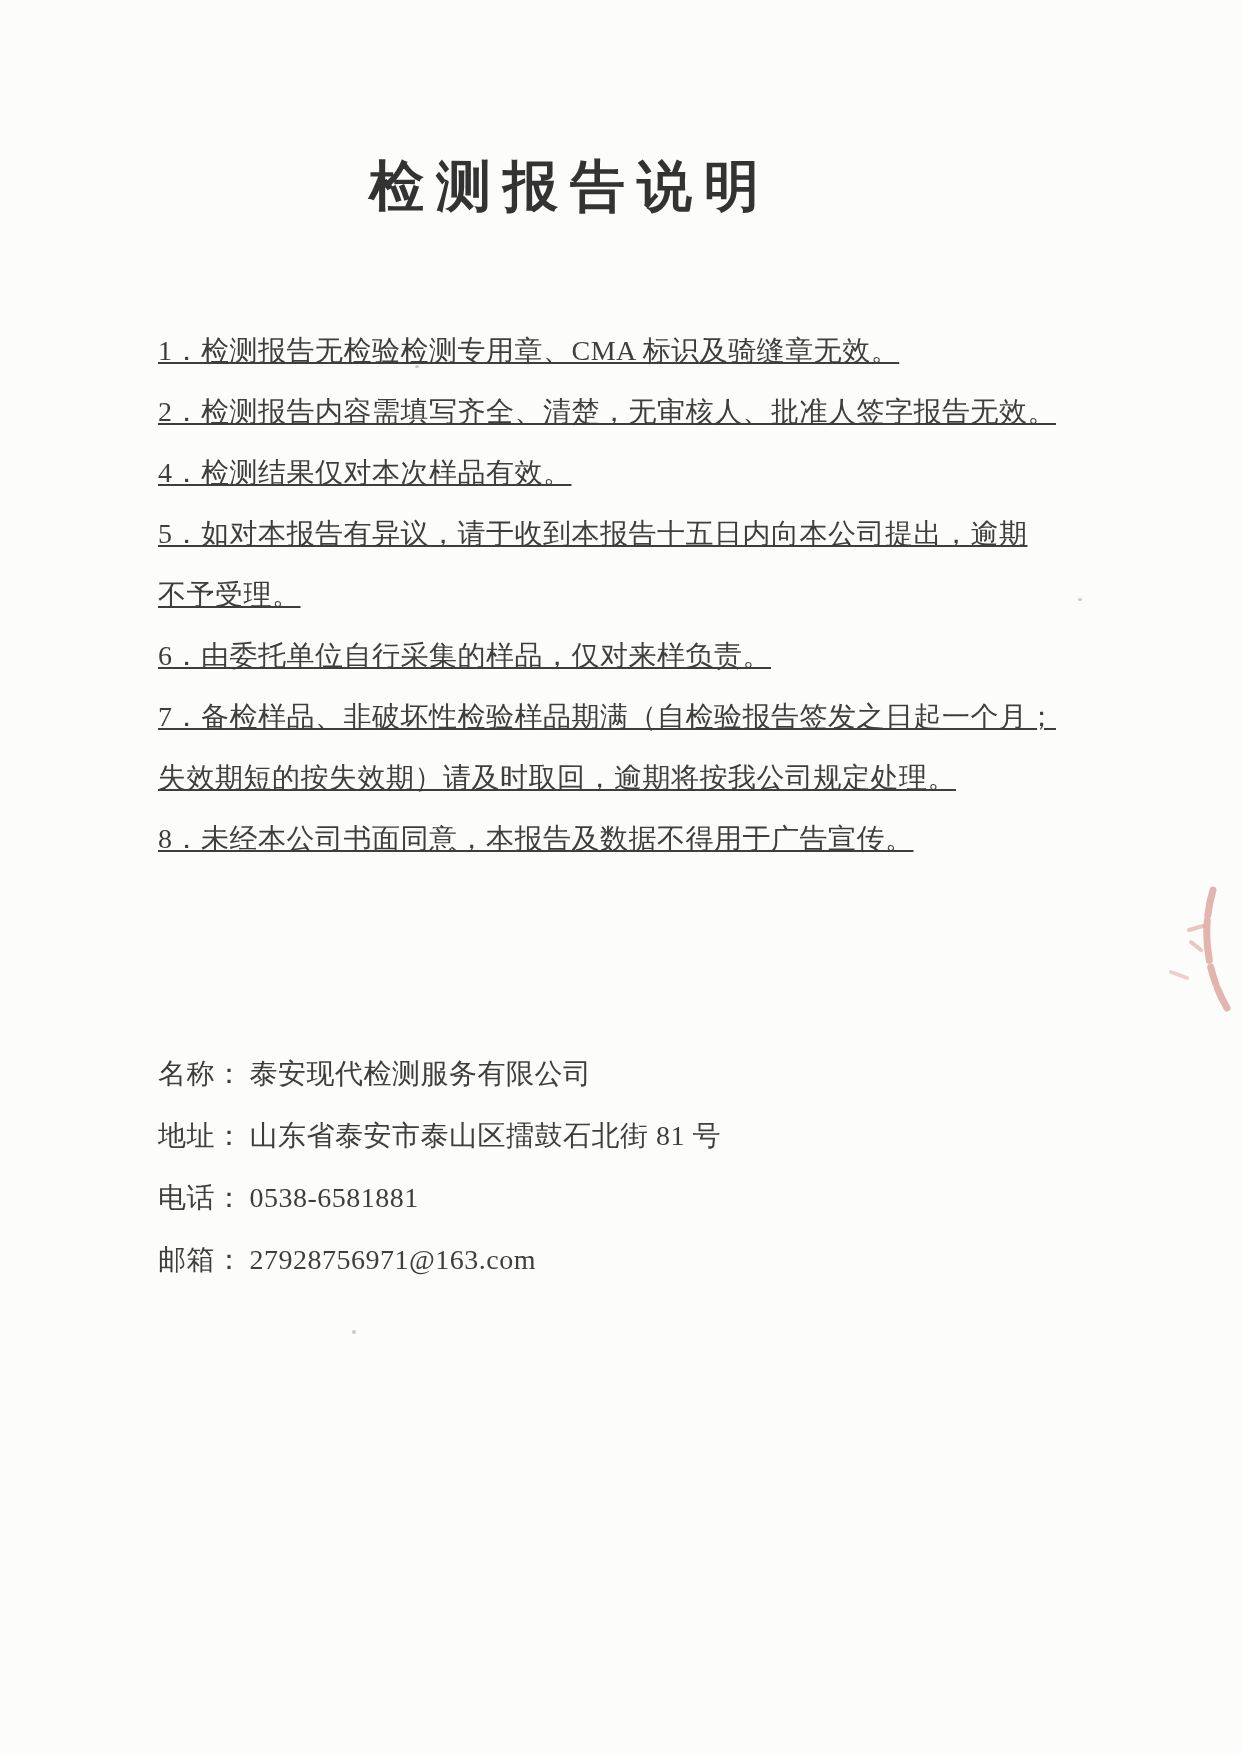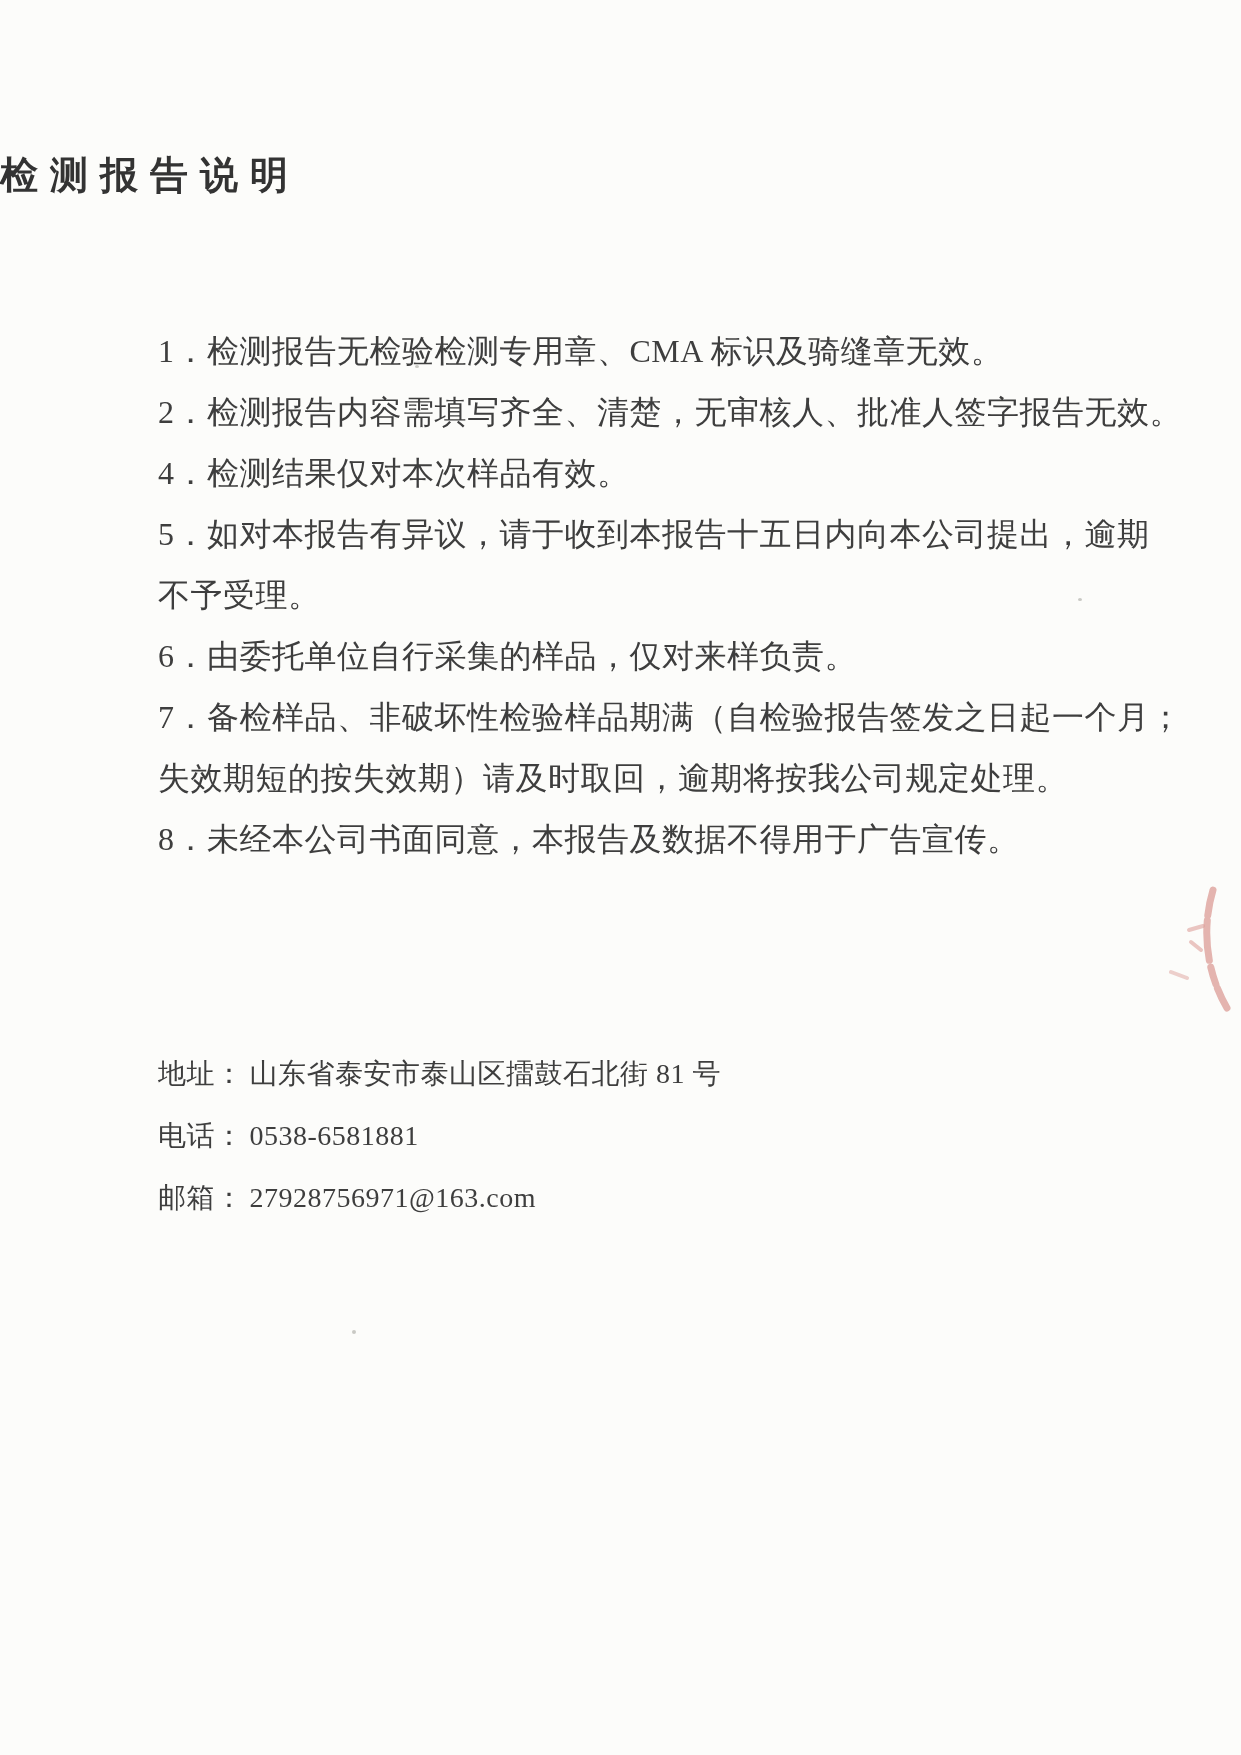--- a/index.html
+++ b/index.html
@@ -15,38 +15,40 @@
     background: #fcfcfa;
     overflow: hidden;
     font-family: "Liberation Serif", "DejaVu Serif", serif;
     color: #3e3e3e;
   }
   .doc-title {
     position: absolute;
     top: 150px;
     left: 0;
     width: 1140px;
-    font-size: 38px;
+    text-align: center;
+    font-size: 55px;
     font-weight: bold;
     letter-spacing: 12px;
     color: #333333;
     white-space: nowrap;
   }
   .notes {
     position: absolute;
     left: 158px;
     top: 333px;
     width: 900px;
   }
   .note-line {
     height: 61px;
-    font-size: 32px;
+    font-size: 28px;
     letter-spacing: 0.5px;
     white-space: nowrap;
     line-height: 36px;
+    text-decoration: underline;
   }
   .contact {
     position: absolute;
     left: 158px;
     top: 1056px;
     width: 760px;
   }
   .contact-row {
     height: 62px;
     font-size: 28px;
@@ -86,20 +88,23 @@
     <div class="note-line">5．如对本报告有异议，请于收到本报告十五日内向本公司提出，逾期</div>
     <div class="note-line">不予受理。</div>
     <div class="note-line">6．由委托单位自行采集的样品，仅对来样负责。</div>
     <div class="note-line">7．备检样品、非破坏性检验样品期满（自检验报告签发之日起一个月；</div>
     <div class="note-line">失效期短的按失效期）请及时取回，逾期将按我公司规定处理。</div>
     <div class="note-line">8．未经本公司书面同意，本报告及数据不得用于广告宣传。</div>
   </div>
 
   <div class="contact">
     <div class="contact-row">
+      <span class="label">名称：</span><span class="value">泰安现代检测服务有限公司</span>
+    </div>
+    <div class="contact-row">
       <span class="label">地址：</span><span class="value">山东省泰安市泰山区擂鼓石北街 81 号</span>
     </div>
     <div class="contact-row">
       <span class="label">电话：</span><span class="value">0538-6581881</span>
     </div>
     <div class="contact-row">
       <span class="label">邮箱：</span><span class="value">27928756971@163.com</span>
     </div>
   </div>
 

